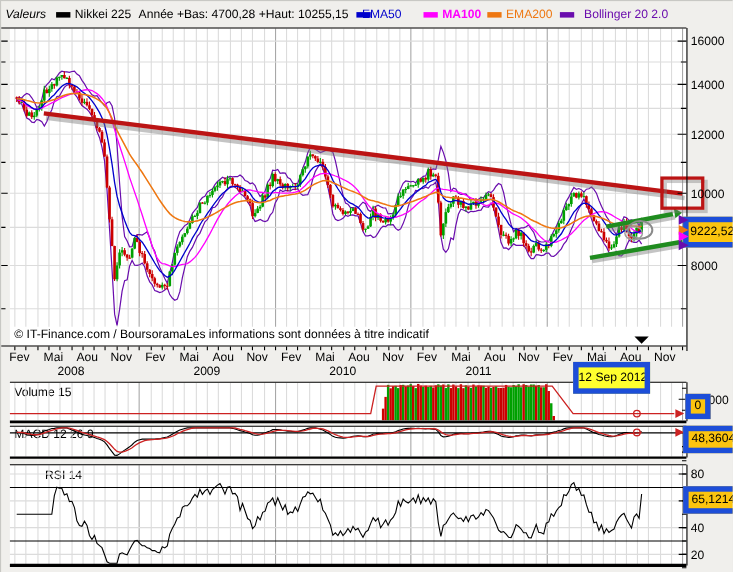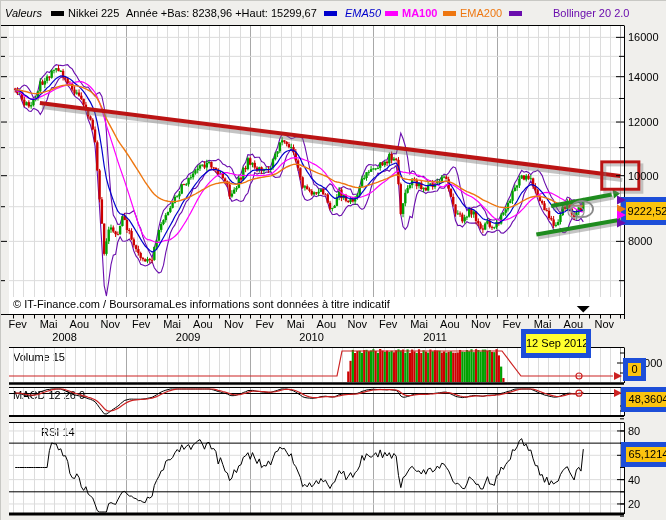--- a/index.html
+++ b/index.html
@@ -23,29 +23,29 @@
 
   <div class="panebg" style="top:25px;height:288px;"></div>
   <div class="panebg" style="top:347px;height:35px;"></div>
   <div class="panebg" style="top:387px;height:28px;"></div>
   <div class="panebg" style="top:422px;height:91px;"></div>
 
   <div class="legend-bar">
     <span class="lg" style="left:4px;font-style:italic;">Valeurs</span>
     <span class="sw" style="left: 50px; background: rgb(0, 0, 0);"></span>
     <span class="lg" style="left: 67px; color: rgb(0, 0, 0);">Nikkei 225</span>
-    <span class="lg" style="left:125px;">Année +Bas: 8238,96 +Haut: 15299,67</span>
+    <span class="lg" style="left:125px;">Année +Bas: 4700,28 +Haut: 10255,15</span>
     <span class="sw" style="left: 323px; background: rgb(0, 0, 204);"></span>
-    <span class="lg" style="left: 344px; color: rgb(0, 0, 204); font-style: italic;">EMA50</span>
+    <span class="lg" style="left: 328px; color: rgb(0, 0, 204);">EMA50</span>
     <span class="sw" style="left: 384px; background: rgb(255, 0, 255);"></span>
     <span class="lg" style="left: 401px; color: rgb(255, 0, 255); font-weight: bold;">MA100</span>
     <span class="sw" style="left: 442px; background: rgb(238, 119, 17);"></span>
     <span class="lg" style="left: 459px; color: rgb(238, 119, 17);">EMA200</span>
     <span class="sw" style="left: 508px; background: rgb(106, 13, 173);"></span>
-    <span class="lg" style="left: 552px; color: rgb(106, 13, 173);">Bollinger 20 2.0</span>
+    <span class="lg" style="left: 530px; color: rgb(106, 13, 173);">Bollinger 20 2.0</span>
   </div>
 
   <div class="lbl" style="left:12px;top:297px;">© IT-Finance.com / BoursoramaLes informations sont données à titre indicatif</div>
   <div class="lbl" style="left:12px;top:350px;">Volume 15</div>
   <div class="lbl" style="left:12px;top:388px;">MACD 12 26 9</div>
   <div class="lbl" style="left:12px;top:425px;padding-left:28px;">RSI 14</div>
 
   <svg class="main" width="666" height="520">
       <line x1="12.5" y1="25" x2="12.5" y2="296" stroke="#dcdcdc" stroke-width="1"></line>
       <line x1="12.5" y1="347" x2="12.5" y2="381" stroke="#dcdcdc" stroke-width="1"></line>

